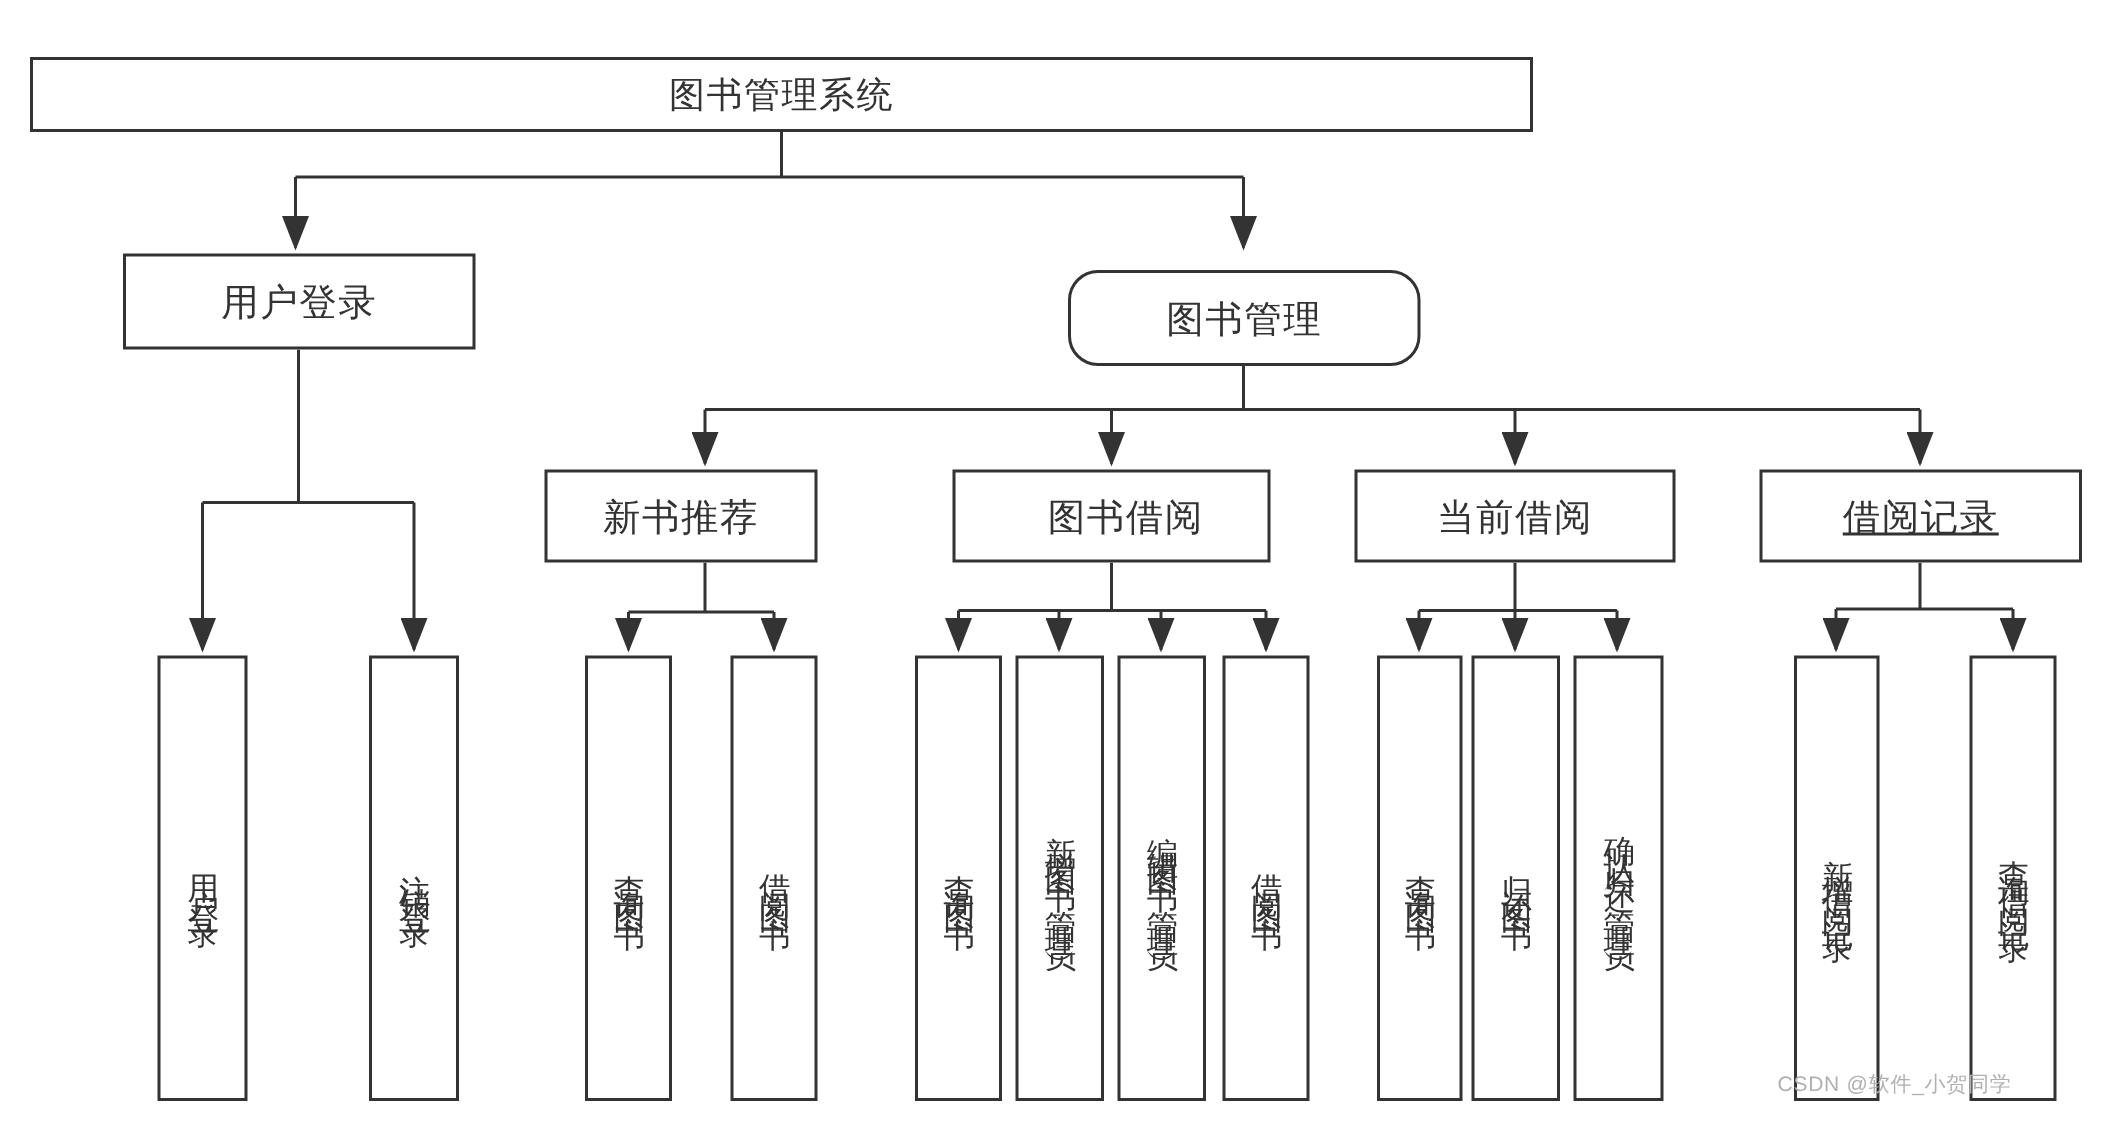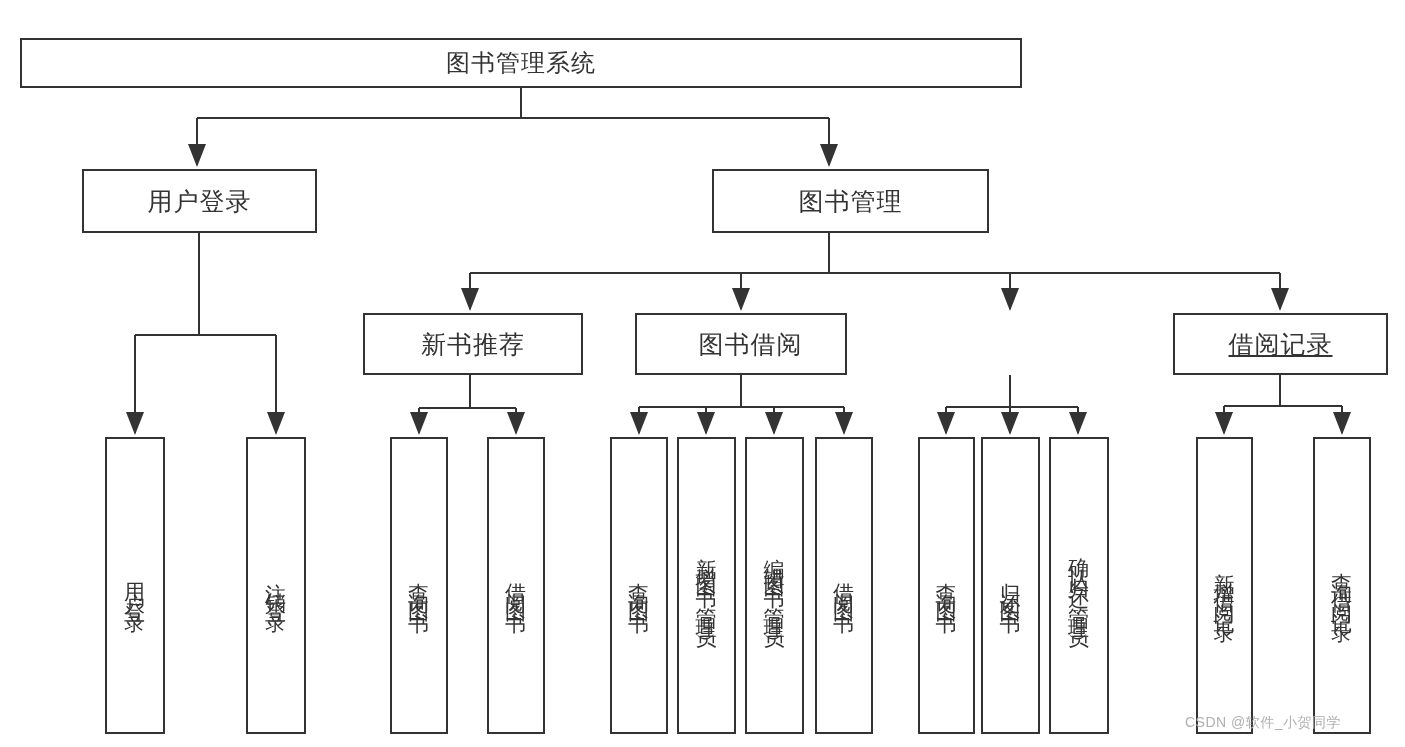--- a/index.html
+++ b/index.html
@@ -105,24 +105,25 @@
 
       <path d="M1280,375 L1280,406 M1224,406 L1342,406"></path>
       <line x1="1224" y1="406" x2="1224" y2="433" marker-end="url(#arw)"></line>
       <line x1="1342" y1="406" x2="1342" y2="433" marker-end="url(#arw)"></line>
     </g>
   </svg>
 
   <div class="box lvl-root" style="left:20px; top:16px; width:1002px; height:50px;margin-top:22px;">图书管理系统</div>
 
   <div class="box lvl-branch" style="left:82px; top:169px; width:235px; height:64px;">用户登录</div>
-  <div class="box lvl-branch" style="left:712px; top:169px; width:277px; height:64px;">图书管理</div>
+  <div class="box lvl-branch" style="left:712px; top:180px; width:235px; height:64px;border-radius:20px;">图书管理</div>
 
-  <div class="box lvl-branch" style="left:363px; top:313px; width:220px; height:62px;">新书推荐</div>
+  <div class="box lvl-branch" style="left:363px; top:313px; width:182px; height:62px;">新书推荐</div>
   <div class="box lvl-branch" style="left:635px; top:313px; width:212px; height:62px;padding-left:19px;">图书借阅</div>
+  <div class="box lvl-branch" style="left:903px; top:313px; width:214px; height:62px;">当前借阅</div>
   <div class="box lvl-branch" style="left:1173px; top:313px; width:215px; height:62px;text-decoration:underline;">借阅记录</div>
 
   <div class="box leaf" style="left:105px; top:437px; width:60px; height:297px;">用户登录</div>
   <div class="box leaf" style="left:246px; top:437px; width:60px; height:297px;">注销登录</div>
 
   <div class="box leaf" style="left:390px; top:437px; width:58px; height:297px;">查询图书</div>
   <div class="box leaf" style="left:487px; top:437px; width:58px; height:297px;">借阅图书</div>
 
   <div class="box leaf" style="left:610px; top:437px; width:58px; height:297px;">查询图书</div>
   <div class="box leaf" style="left:677px; top:437px; width:59px; height:297px;">新增图书（管理员）</div>

